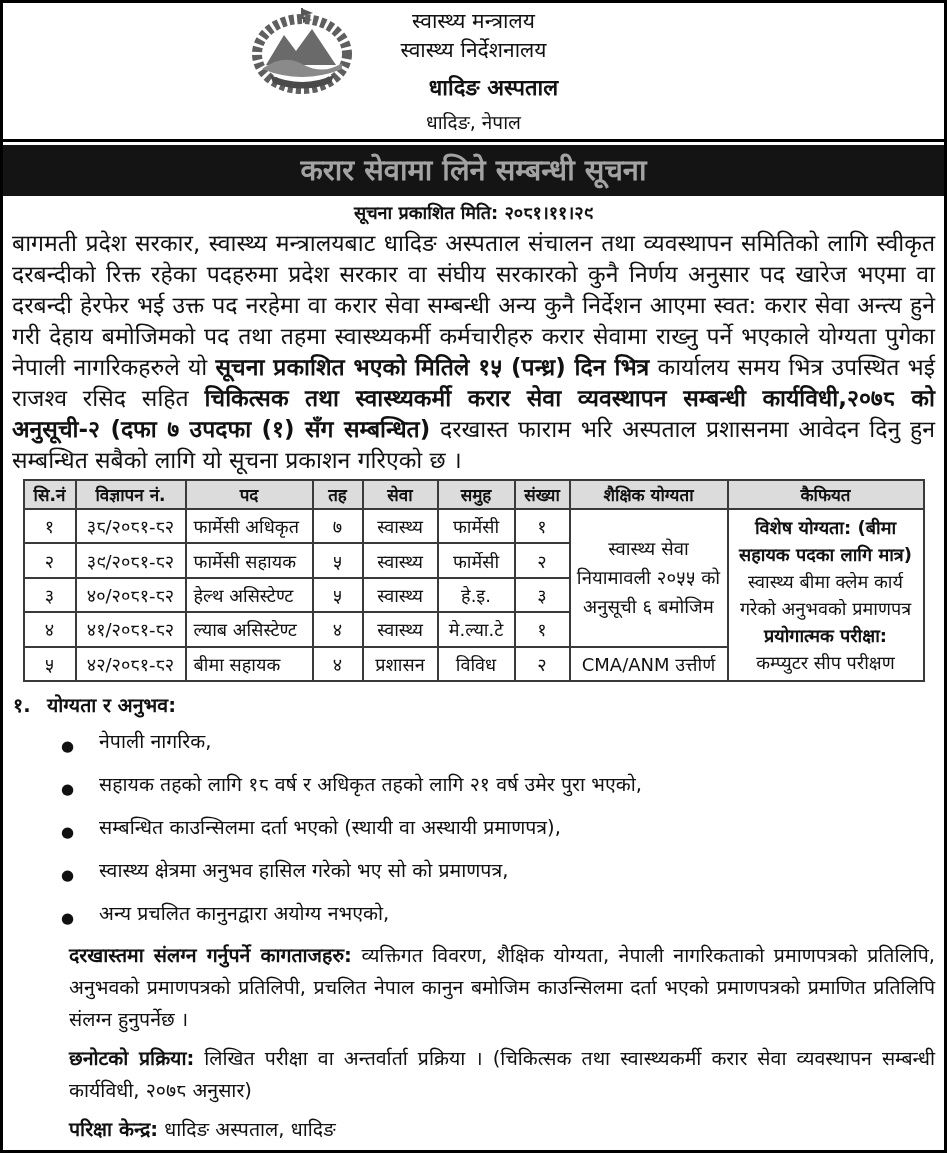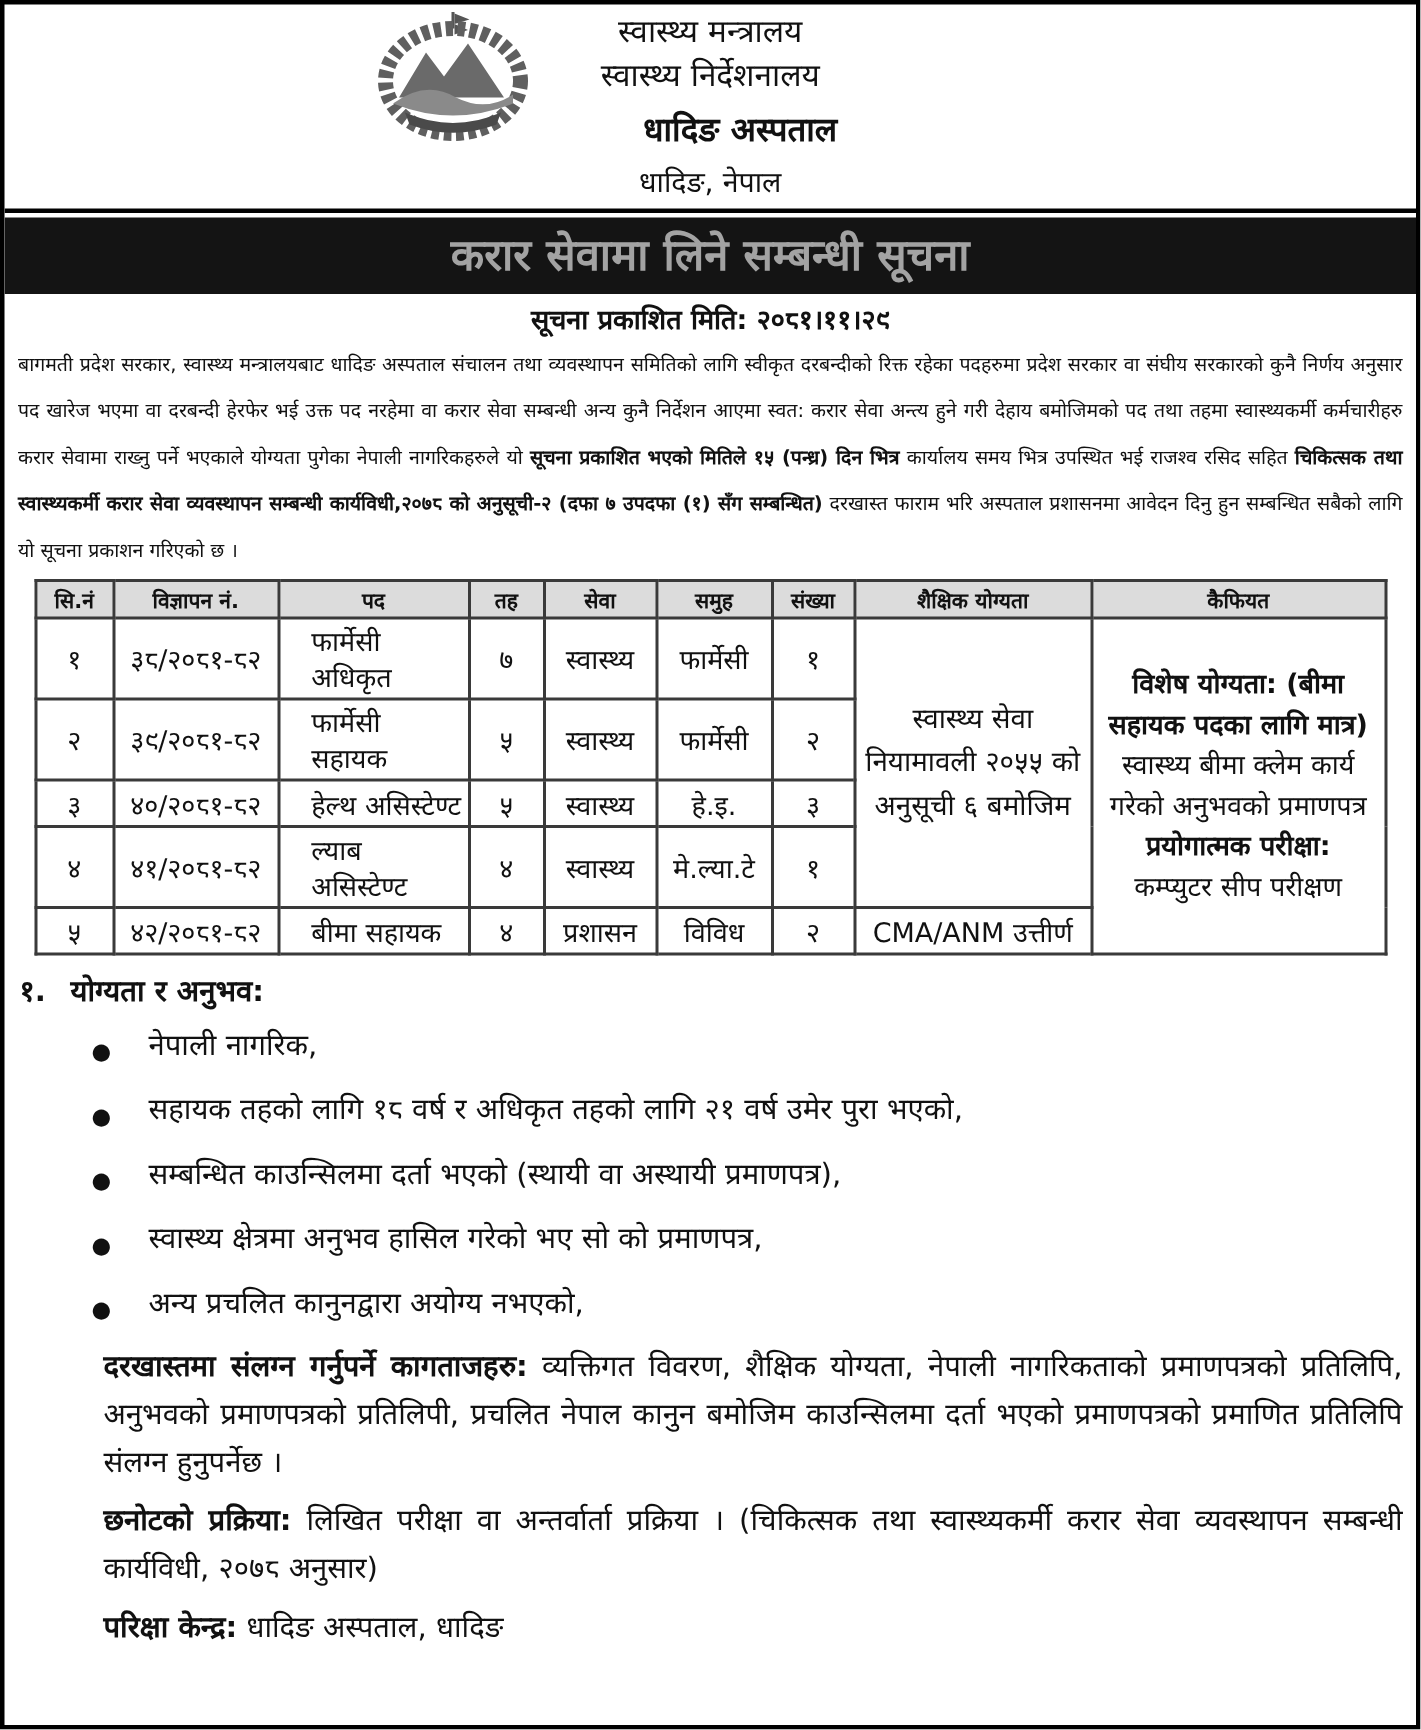--- a/index.html
+++ b/index.html
@@ -14,30 +14,30 @@
   .emblem { position:absolute; left:243px; top:4px; width:112px; height:88px; }
   .h-center { text-align:center; }
   .gov-line { font-size:21px; line-height:29px; }
   .hospital-line { font-size:22px; font-weight:bold; line-height:42px; margin-top:2px;margin-left:40px; }
   .loc-line { font-size:19px; line-height:26px; padding-bottom:2px; }
   
   .banner { background:#141414; color:#a3a3a3; text-align:center;
             font-size:29px; font-weight:bold; padding:4px 0 8px; margin-top:3px; }
   .pubdate { text-align:center; font-weight:bold; font-size:18px; padding:4px 0 1px; }
   
-  .intro { font-size:13px; line-height:31px; text-align:justify; padding:3px 9px 0; }
+  .intro { font-size:23px; line-height:31px; text-align:justify; padding:3px 9px 0; }
   .b { font-weight:bold; }
   .tapasil { font-size:20px; font-weight:bold; padding:1px 9px 0; }
   
   table { border-collapse:collapse; margin:3px auto 4px; table-layout:fixed; }
   th,td { border:2px solid #3a3a3a; font-size:18px; padding:2px 4px;
           text-align:center; vertical-align:middle; overflow:hidden; }
-  th { background:#dcdcdc; font-weight:bold; font-size:14px; height:24px; }
+  th { background:#dcdcdc; font-weight:bold; font-size:17px; height:24px; }
   td { height:31px; }
-  td.col-pad { text-align:left; padding-left:21px; }
+  td.col-pad { text-align:left; padding-left:7px; }
   td.edu { font-size:18.5px; line-height:29px;border-radius:28px; }
   td.remarks { font-size:18px; line-height:27px; padding:4px 8px; }
   
   .item1-head { display:flex; margin:9px 8px 0 10px; font-size:19.5px; }
   .num { width:34px; flex:none; font-size:19.5px; }
   .num-b { font-weight:bold; }
   .item-title { font-weight:bold; }
   .bullet { display:flex; margin:9px 8px 0 58px; font-size:19.5px; line-height:30px; }
   .dot { width:38px; flex:none; font-size:15px; padding-top:4px; }
   .subsec { margin:7px 9px 0 66px; font-size:19.5px; line-height:32px; text-align:justify; }

